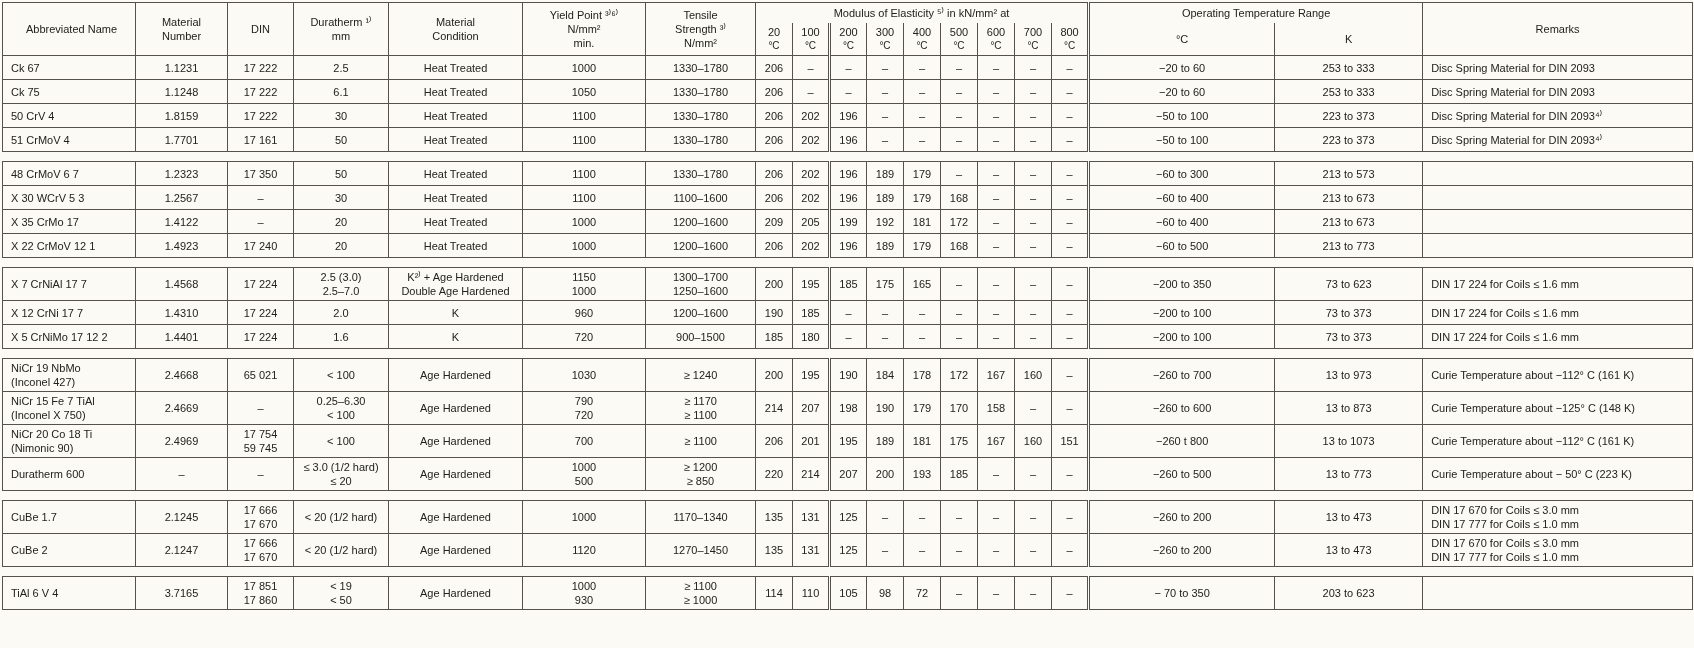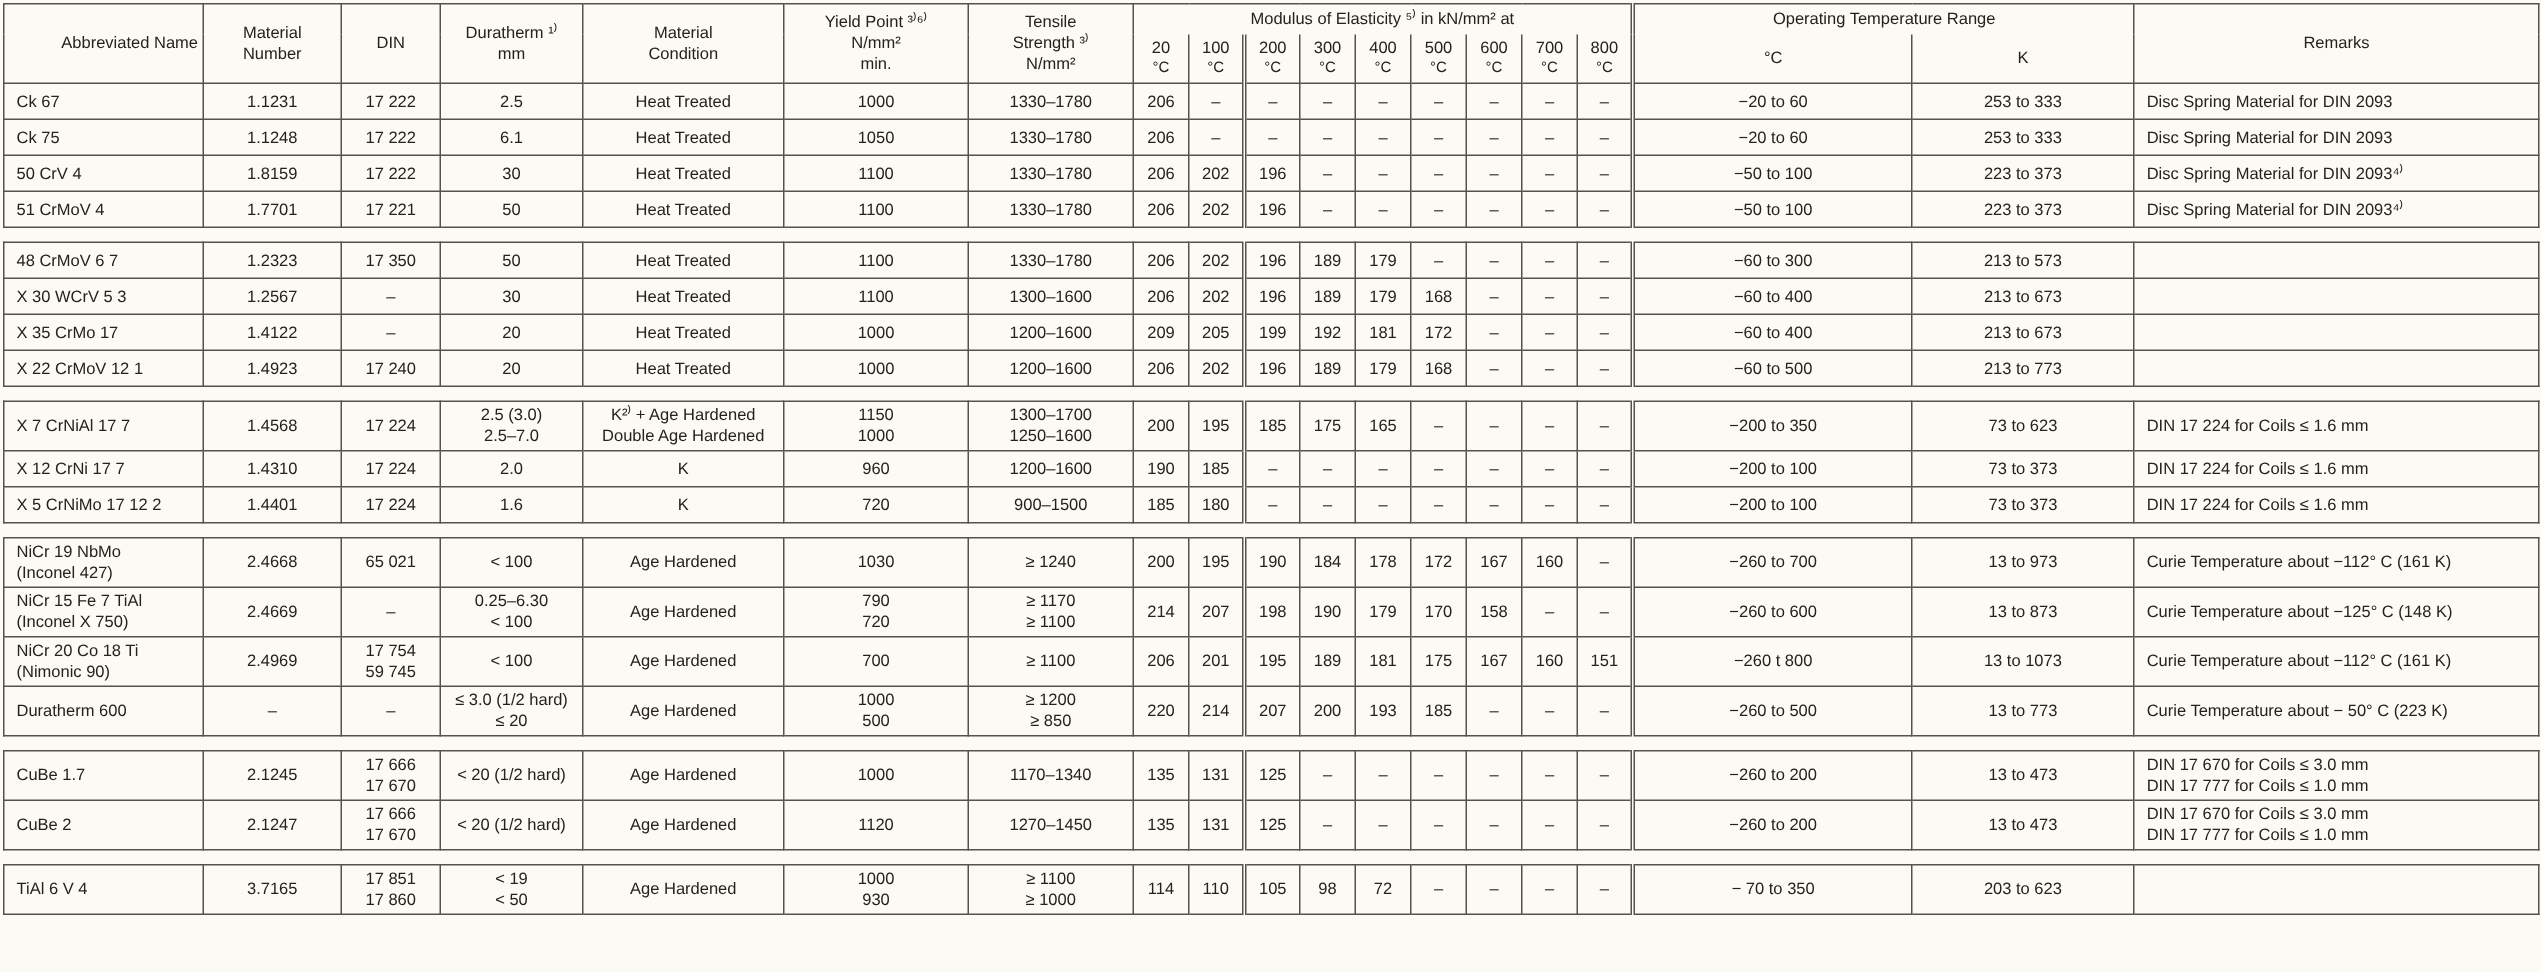--- a/index.html
+++ b/index.html
@@ -25,21 +25,21 @@
     vertical-align:middle;
     white-space:pre-line;
     padding:2px 3px;
     overflow:hidden;
   }
   th{font-weight:normal;}
   thead th{height:22px;}
   thead tr.subrow th{height:26px;}
   td{height:19px;}
   .c-name,.c-remarks{text-align:left;padding-left:8px;margin-top:16px;}
-  th.h-name{text-align:right;padding-left:8px;margin-left:23px;}
+  th.h-name{text-align:center;padding-left:8px;margin-left:23px;}
   .dbl{border-left:3px double #55524b;}
   th.group-label{border-bottom:none;height:16px;text-align:center;}
   th.sub{border-top:none;}
   .unit{display:block;font-size:10px;}
   tr.spacer td{border:none;height:9px;padding:0;}
 </style>
 </head>
 <body>
 
 <div class="page">
@@ -159,21 +159,21 @@
           <td>–</td>
           <td>–</td>
           <td>–</td>
           <td class="dbl">−50 to 100</td>
           <td>223 to 373</td>
           <td class="c-remarks">Disc Spring Material for DIN 2093⁴⁾</td>
         </tr>
         <tr>
           <td class="c-name">51 CrMoV 4</td>
           <td>1.7701</td>
-          <td>17 221</td>
+          <td>17 161</td>
           <td>50</td>
           <td>Heat Treated</td>
           <td>1100</td>
           <td>1330–1780</td>
           <td>206</td>
           <td>202</td>
           <td class="dbl">196</td>
           <td>–</td>
           <td>–</td>
           <td>–</td>
@@ -208,21 +208,21 @@
           <td>213 to 573</td>
           <td class="c-remarks"></td>
         </tr>
         <tr>
           <td class="c-name">X 30 WCrV 5 3</td>
           <td>1.2567</td>
           <td>–</td>
           <td>30</td>
           <td>Heat Treated</td>
           <td>1100</td>
-          <td>1300–1600</td>
+          <td>1100–1600</td>
           <td>206</td>
           <td>202</td>
           <td class="dbl">196</td>
           <td>189</td>
           <td>179</td>
           <td>168</td>
           <td>–</td>
           <td>–</td>
           <td>–</td>
           <td class="dbl">−60 to 400</td>

